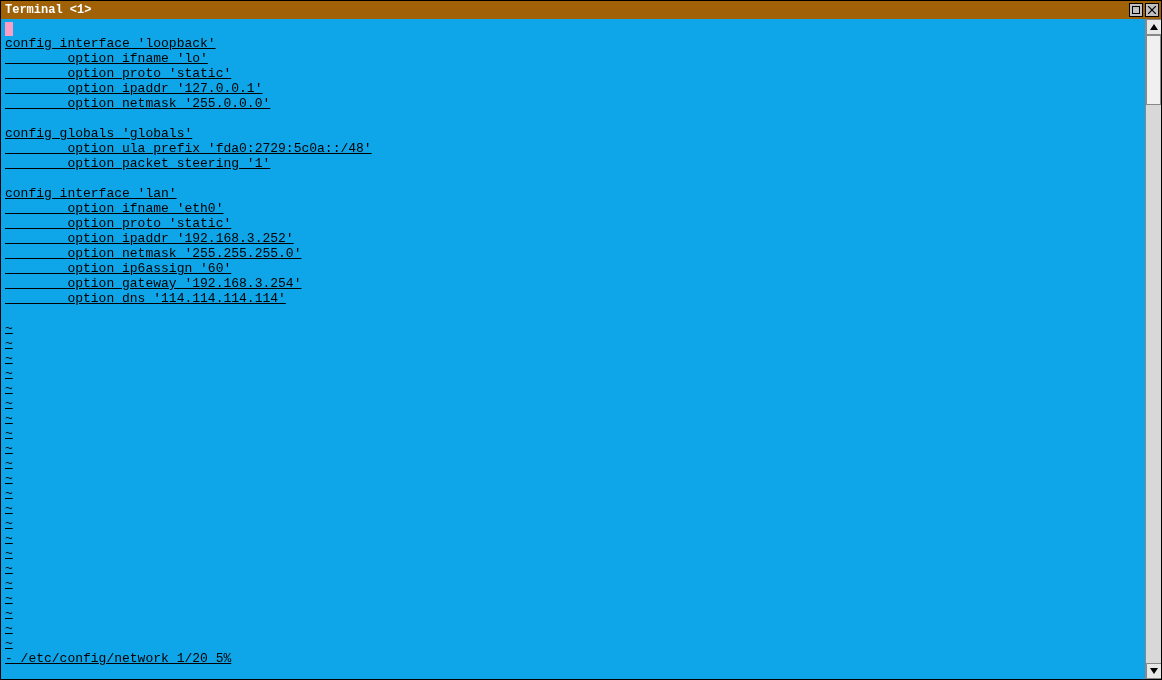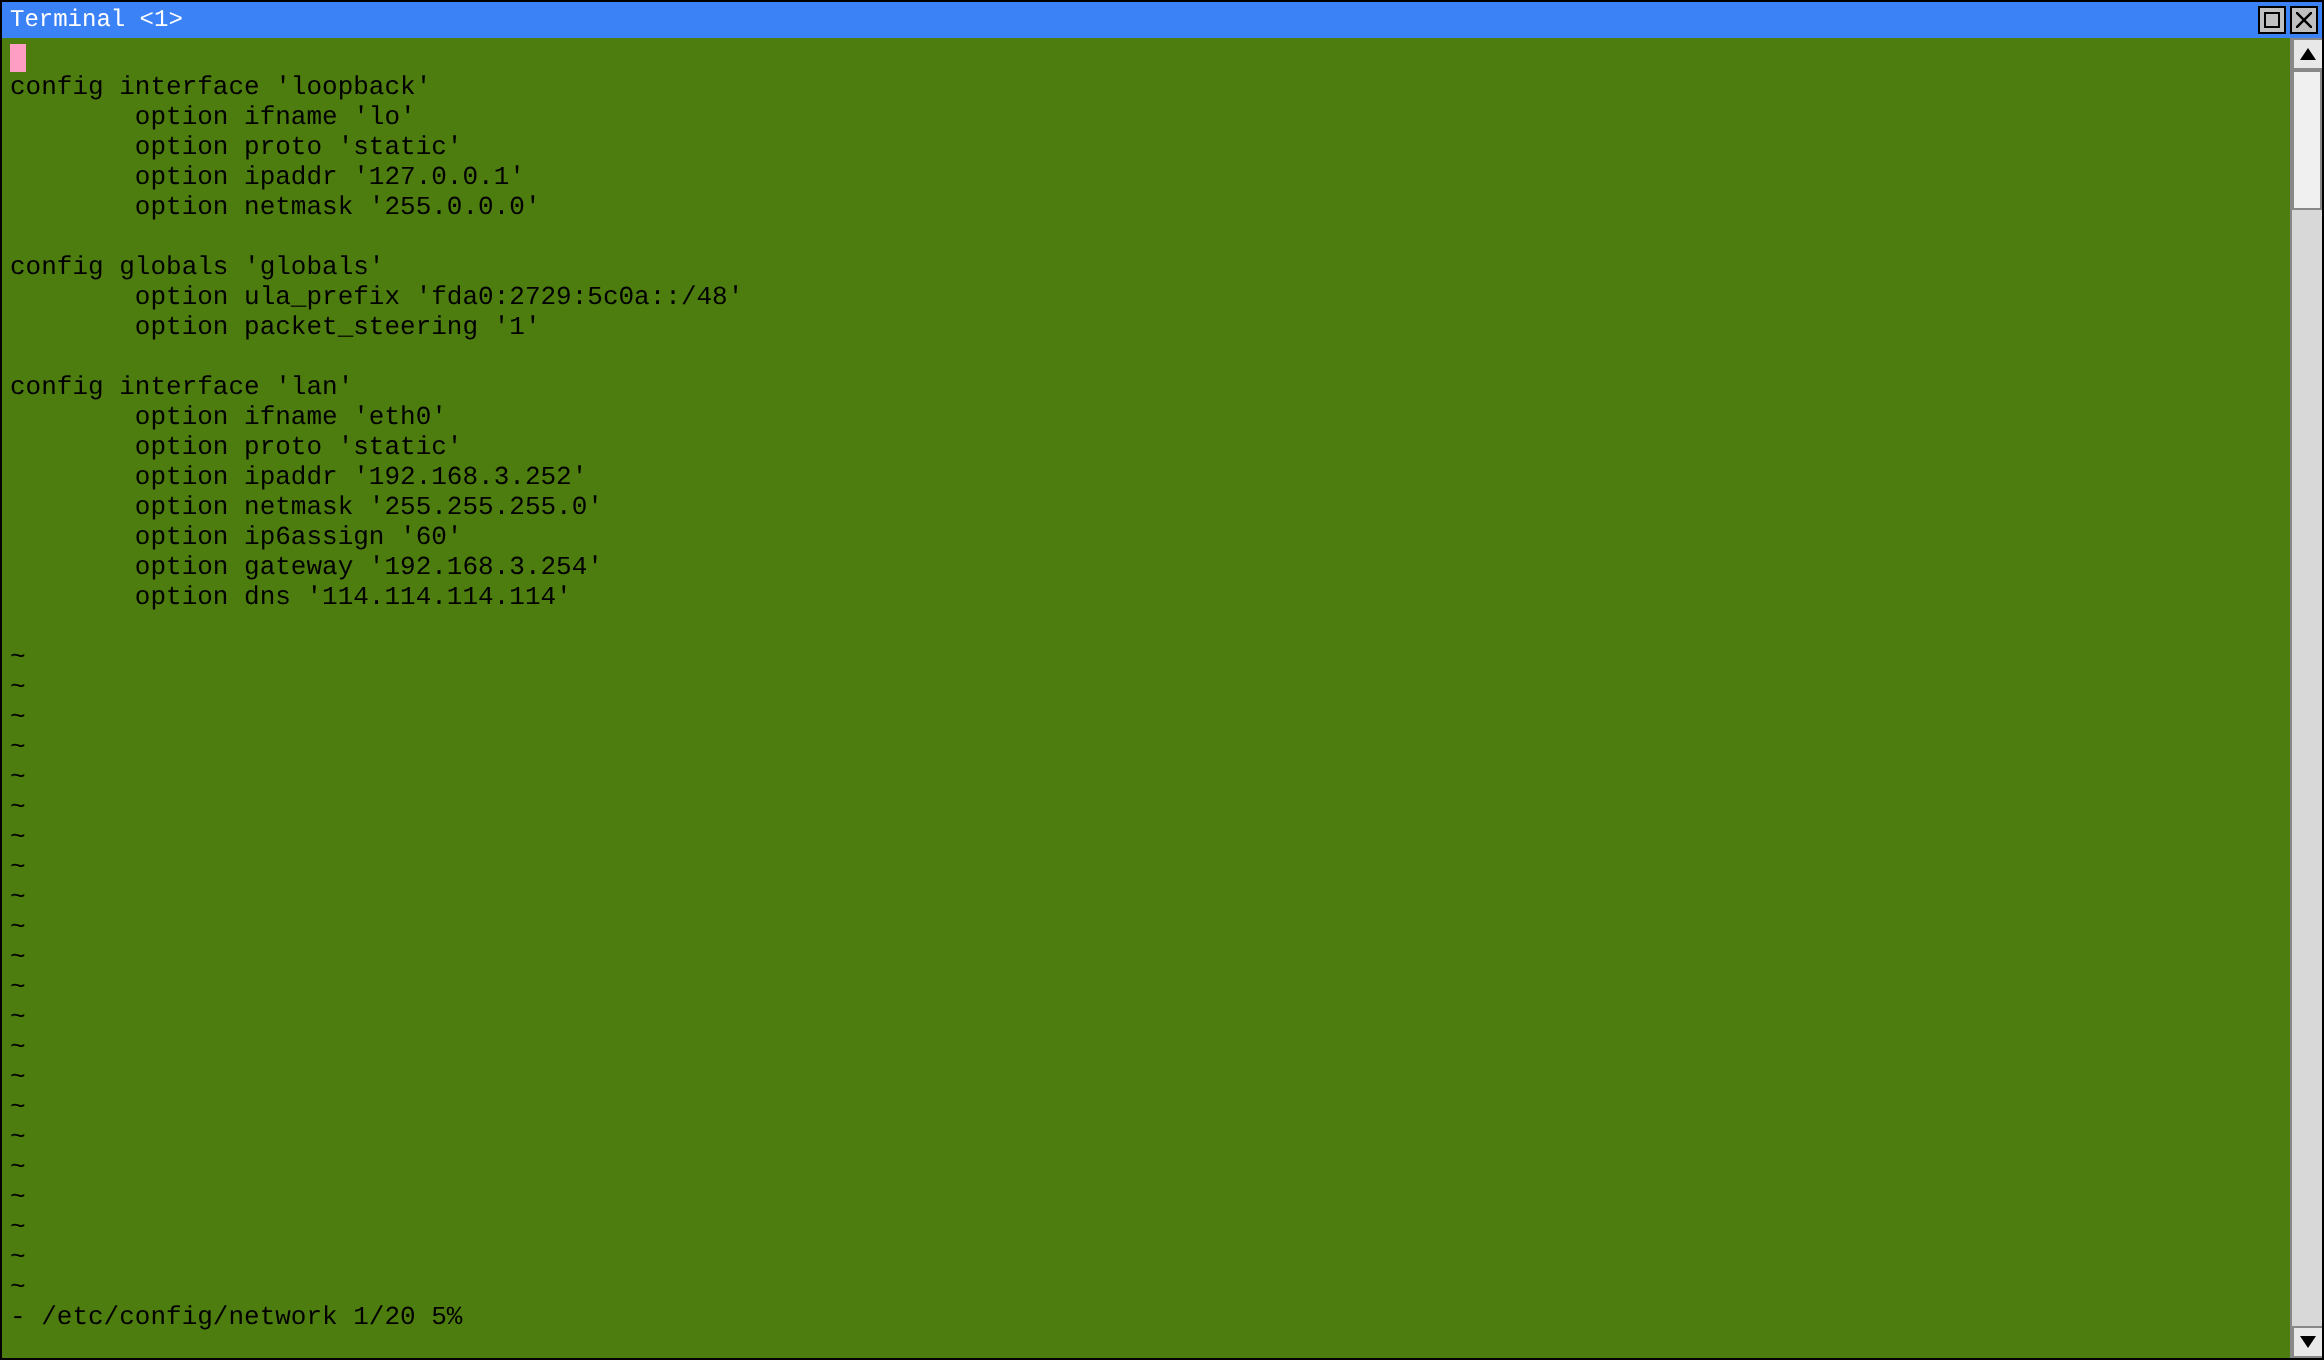--- a/index.html
+++ b/index.html
@@ -10,28 +10,29 @@
     body {
       font-family: "Courier New", monospace;
       font-size: 13px;
       background: #fff;
       width: 1162px;
       height: 680px;
       overflow: hidden;
       border: 1px solid #000;
     }
     .titlebar {
-      background: #3b82f6;
+      background: #a16207;
       color: #fff;
       height: 18px;
       display: flex;
       align-items: center;
       justify-content: space-between;
       padding: 0 2px;
       font-size: 12px;
+      font-weight: bold;
     }
     .titlebar-title {
       padding-left: 2px;
     }
     .titlebar-buttons {
       display: flex;
       gap: 2px;
     }
     .titlebar-btn {
       width: 14px;
@@ -46,27 +47,28 @@
       cursor: pointer;
       line-height: 1;
     }
     .terminal-body {
       display: flex;
       height: calc(100% - 18px);
       position: relative;
     }
     .terminal-content {
       flex: 1;
-      background: #4d7c0f;
+      background: #0ea5e9;
       color: #000;
       padding: 2px 4px;
       white-space: pre;
       line-height: 15px;
       position: relative;
       overflow: hidden;
+      text-decoration: underline;
     }
     .cursor {
       display: inline-block;
       width: 8px;
       height: 14px;
       background: #ff9ec5;
       vertical-align: text-bottom;
     }
     .tilde-line {
       color: #000;

